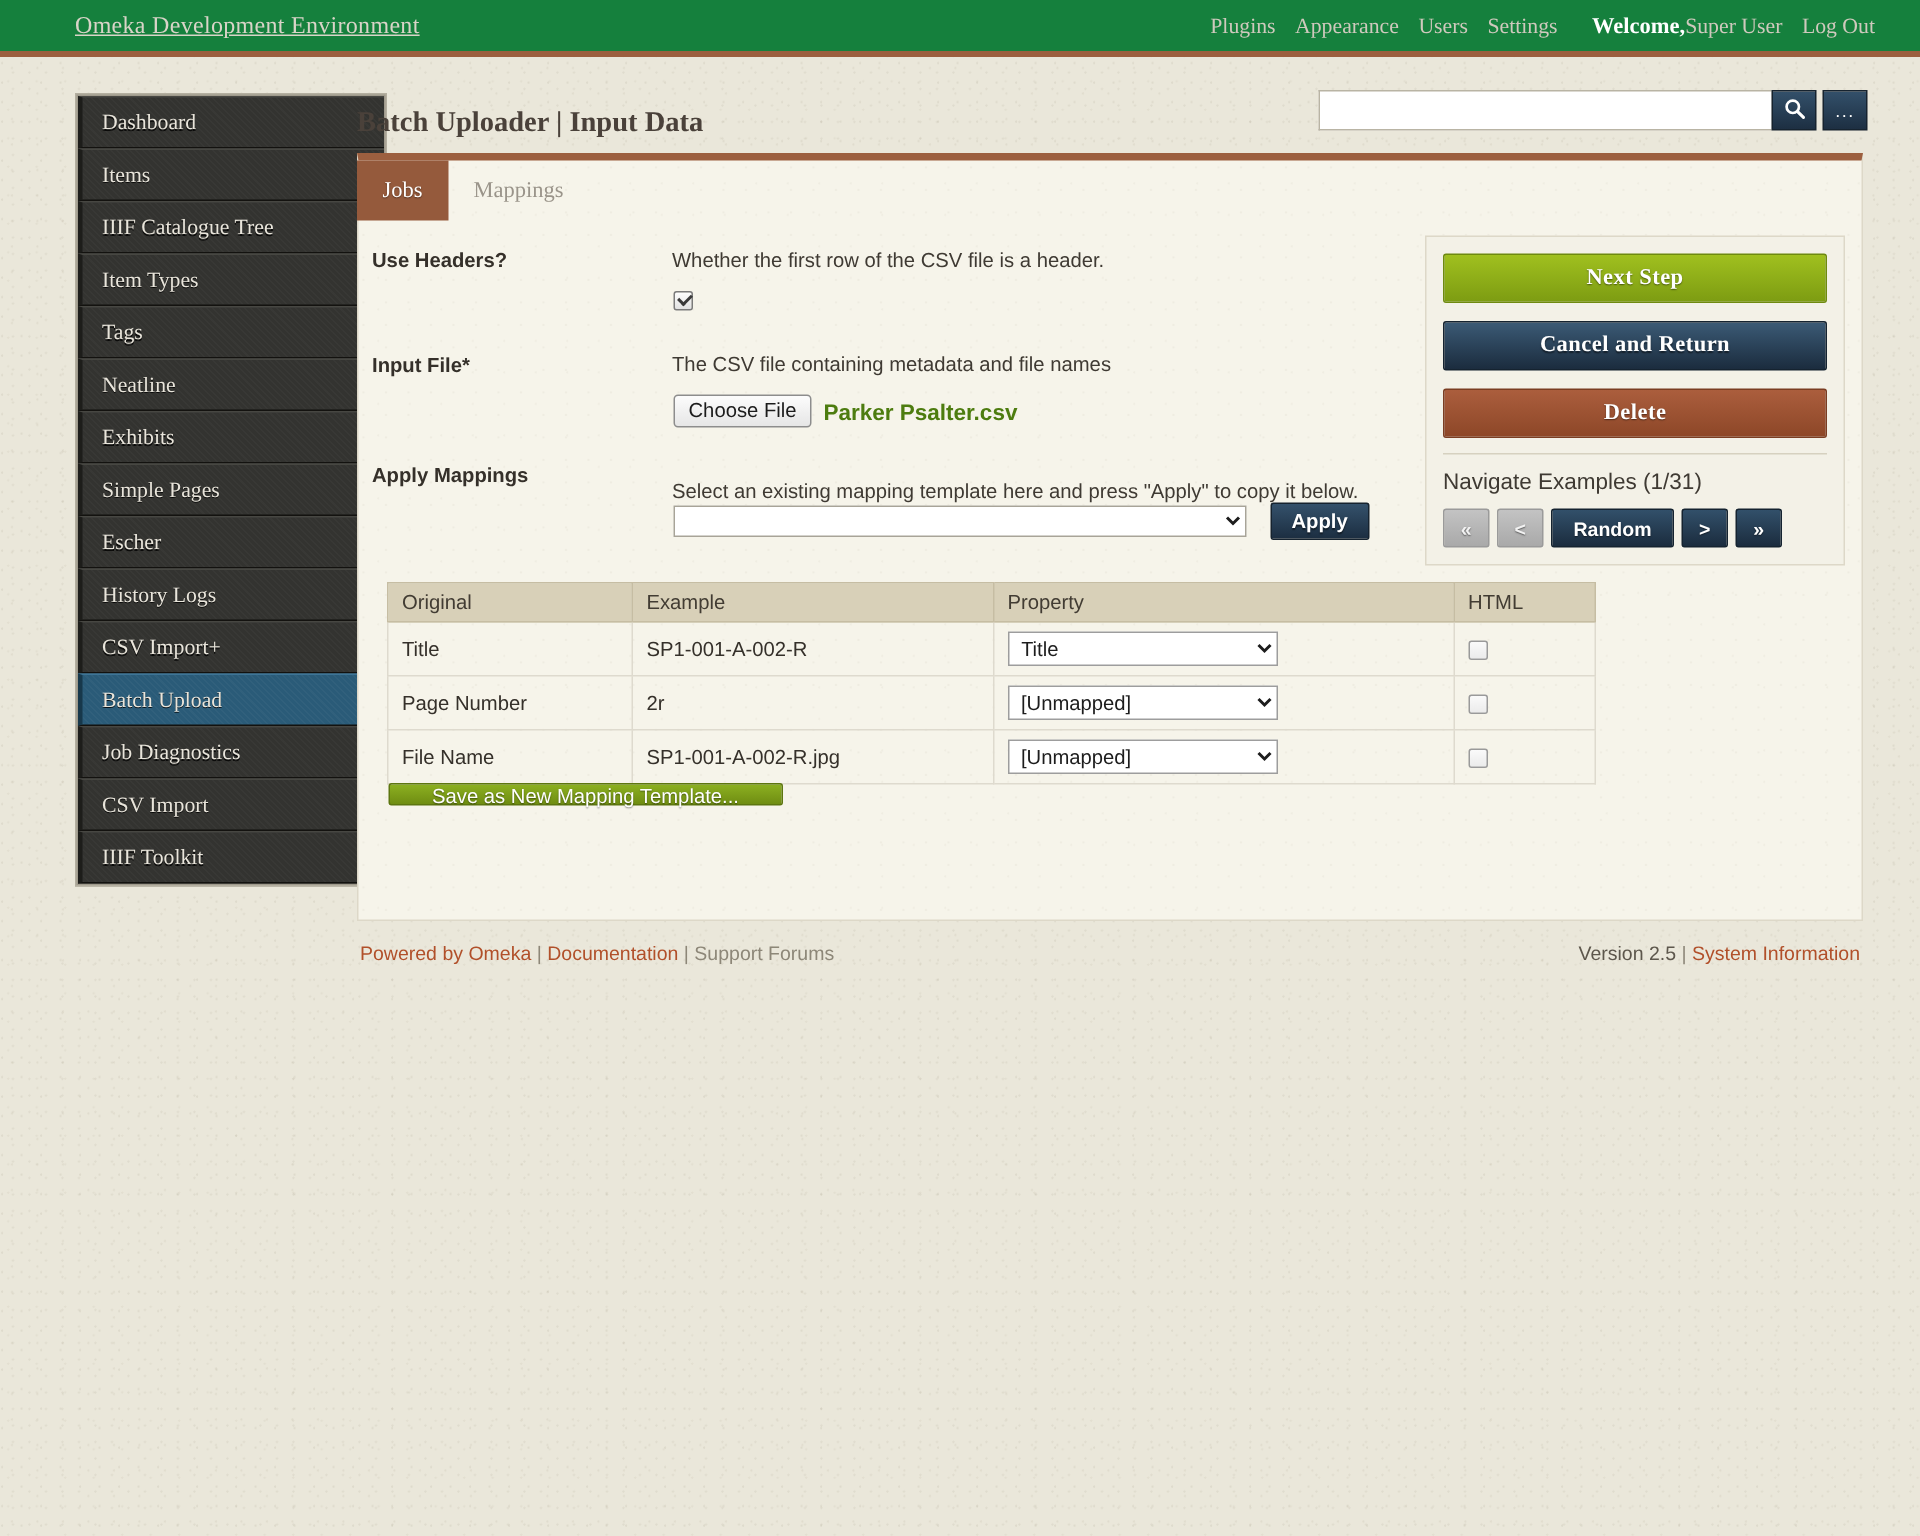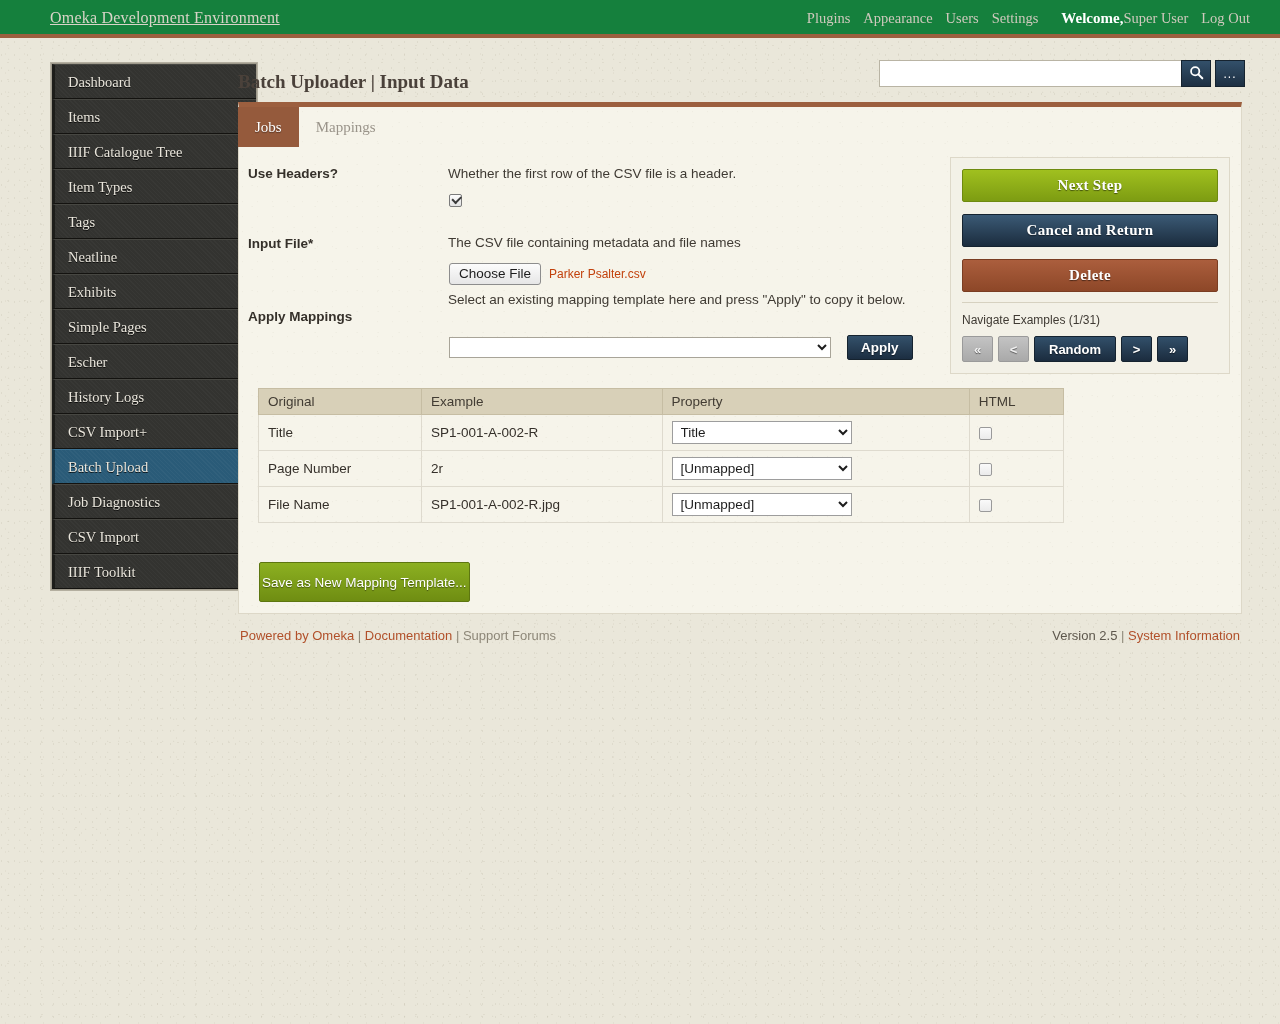--- a/index.html
+++ b/index.html
@@ -228,23 +228,24 @@
     border-radius: 3px;
     background: linear-gradient(#fcfcfc, #e6e6e6);
     font-family: "Liberation Sans", sans-serif;
     font-size: 13.5px;
     color: #1c1c1c;
     cursor: pointer;
     white-space: nowrap;
   }
   .file-name {
     position: absolute;
-    font-size: 12px;
-    color: #c2410c;
-    white-space: nowrap;
+    font-size: 15px;
+    color: #4d7c0f;
+    white-space: nowrap;
+    font-weight: bold;
   }
   .map-select {
     position: absolute;
     box-sizing: border-box;
     border: 1px solid #a8a498;
     background: #ffffff;
     height: 21px;
     font-family: "Liberation Sans", sans-serif;
     font-size: 13px;
     color: #1d1d1d;
@@ -311,23 +312,23 @@
     width: 13px; height: 13px;
     box-sizing: border-box;
     border: 1px solid #9a9a9a;
     background: linear-gradient(#fafafa, #ebebeb);
     border-radius: 2px;
     vertical-align: middle;
   }
 
   .save-template-btn {
     position: absolute;
-    left: 259px; top: 562px;
-    height: 40px;
-    padding: 0 2px;
+    left: 259px; top: 522px;
+    height: 15px;
+    padding: 0 28px;
     box-sizing: border-box;
     background: linear-gradient(#8cb021, #6f8d12);
     border: 1px solid #5d7610;
     border-radius: 2px;
     color: #ffffff;
     font-family: "Liberation Sans", sans-serif;
     font-size: 13.5px;
     cursor: pointer;
     text-shadow: 0 1px 1px rgba(0,0,0,0.45);
     white-space: nowrap;
@@ -360,21 +361,21 @@
   }
   .big-btn.green  { background: linear-gradient(#a0c01f, #7d9c12); border: 1px solid #6e8a0f; }
   .big-btn.navy   { background: linear-gradient(#3b5a75, #1b2c3e); border: 1px solid #152330; }
   .big-btn.rust   { background: linear-gradient(#ab5e3d, #8d4728); border: 1px solid #7a3d22; margin-bottom: 10px; margin-top: 12px; }
   #panel-divider {
     height: 1px;
     background: #d6d1c0;
     margin: 4px 0 10px 0;
   }
   #navigate-label {
-    font-size: 12px;
+    font-size: 15px;
     color: #3f3a33;
     margin-bottom: 9px;
     white-space: nowrap;
   }
   #pager { display: flex; gap: 5px; align-items: stretch; }
   .pg-btn {
     height: 26px;
     min-width: 31px;
     box-sizing: border-box;
     padding: 0 8px;
@@ -474,21 +475,21 @@
 
 <div class="field-row">
   <div class="field-label" style="left:248px; top:236px;">Input File*</div>
   <div class="field-desc" style="left:448px; top:235px;">The CSV file containing metadata and file names</div>
   <button class="choose-file-btn" style="left:449px; top:263px;">Choose File</button>
   <div class="file-name" style="left:549px; top:267px;">Parker Psalter.csv</div>
 </div>
 
 <div class="field-row">
   <div class="field-label" style="left:248px; top:309px;">Apply Mappings</div>
-  <div class="field-desc" style="left:448px; top:292px;">Select an existing mapping template here and press "Apply" to copy it below.</div>
+  <div class="field-desc" style="left:448px; top:320px;">Select an existing mapping template here and press "Apply" to copy it below.</div>
   <select class="map-select" style="left:449px; top:337px; width:382px;">
     <option></option>
   </select>
   <button class="apply-btn" style="left:847px; top:335px;">Apply</button>
 </div>
 
 <table id="mapping-table">
   <thead>
     <tr>
       <th>Original</th>

